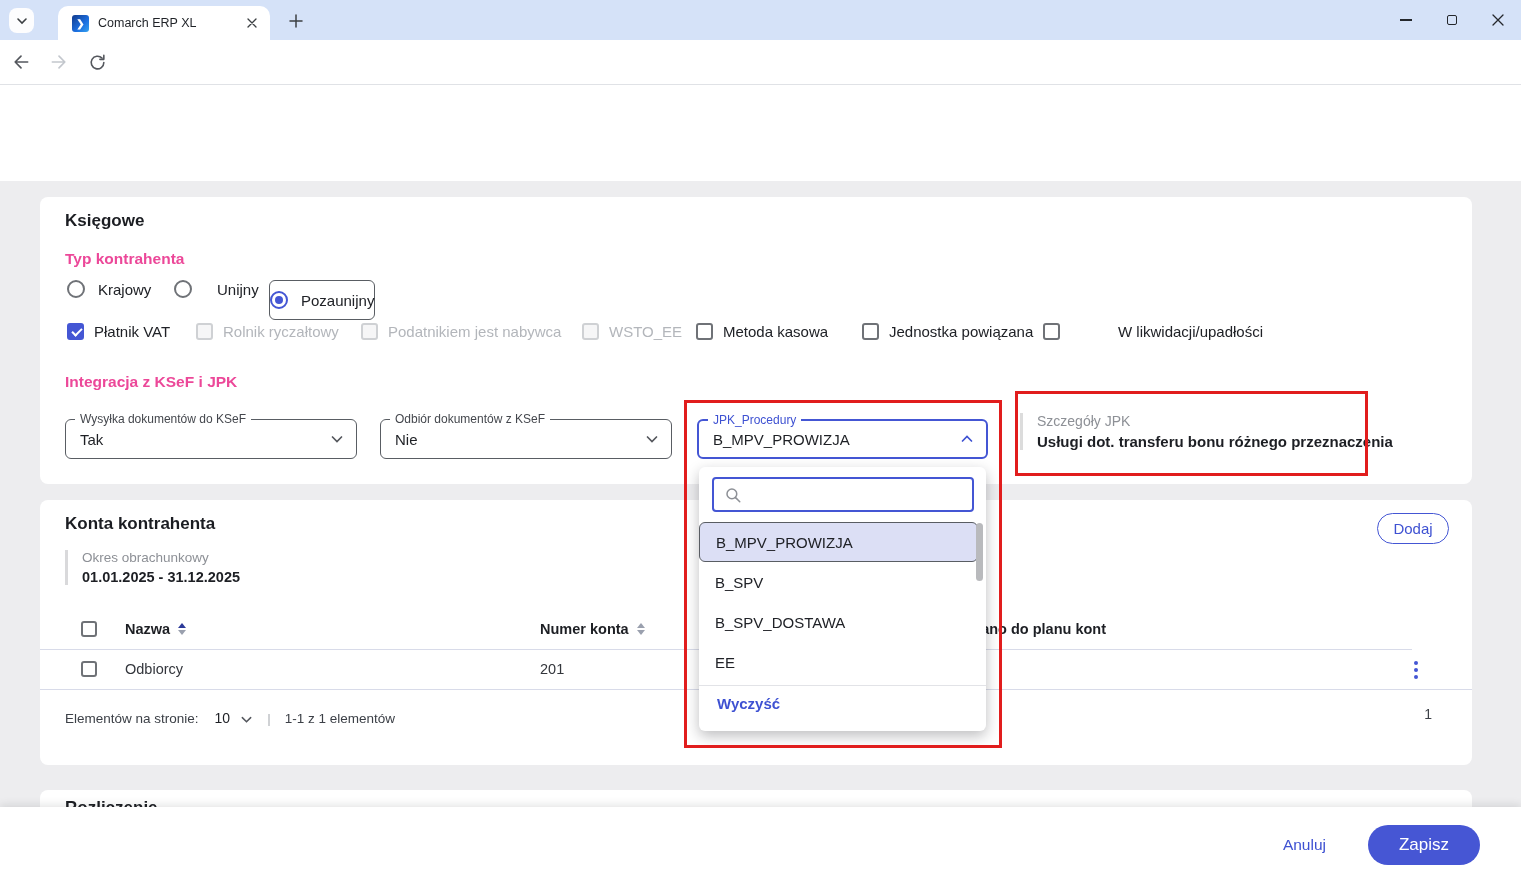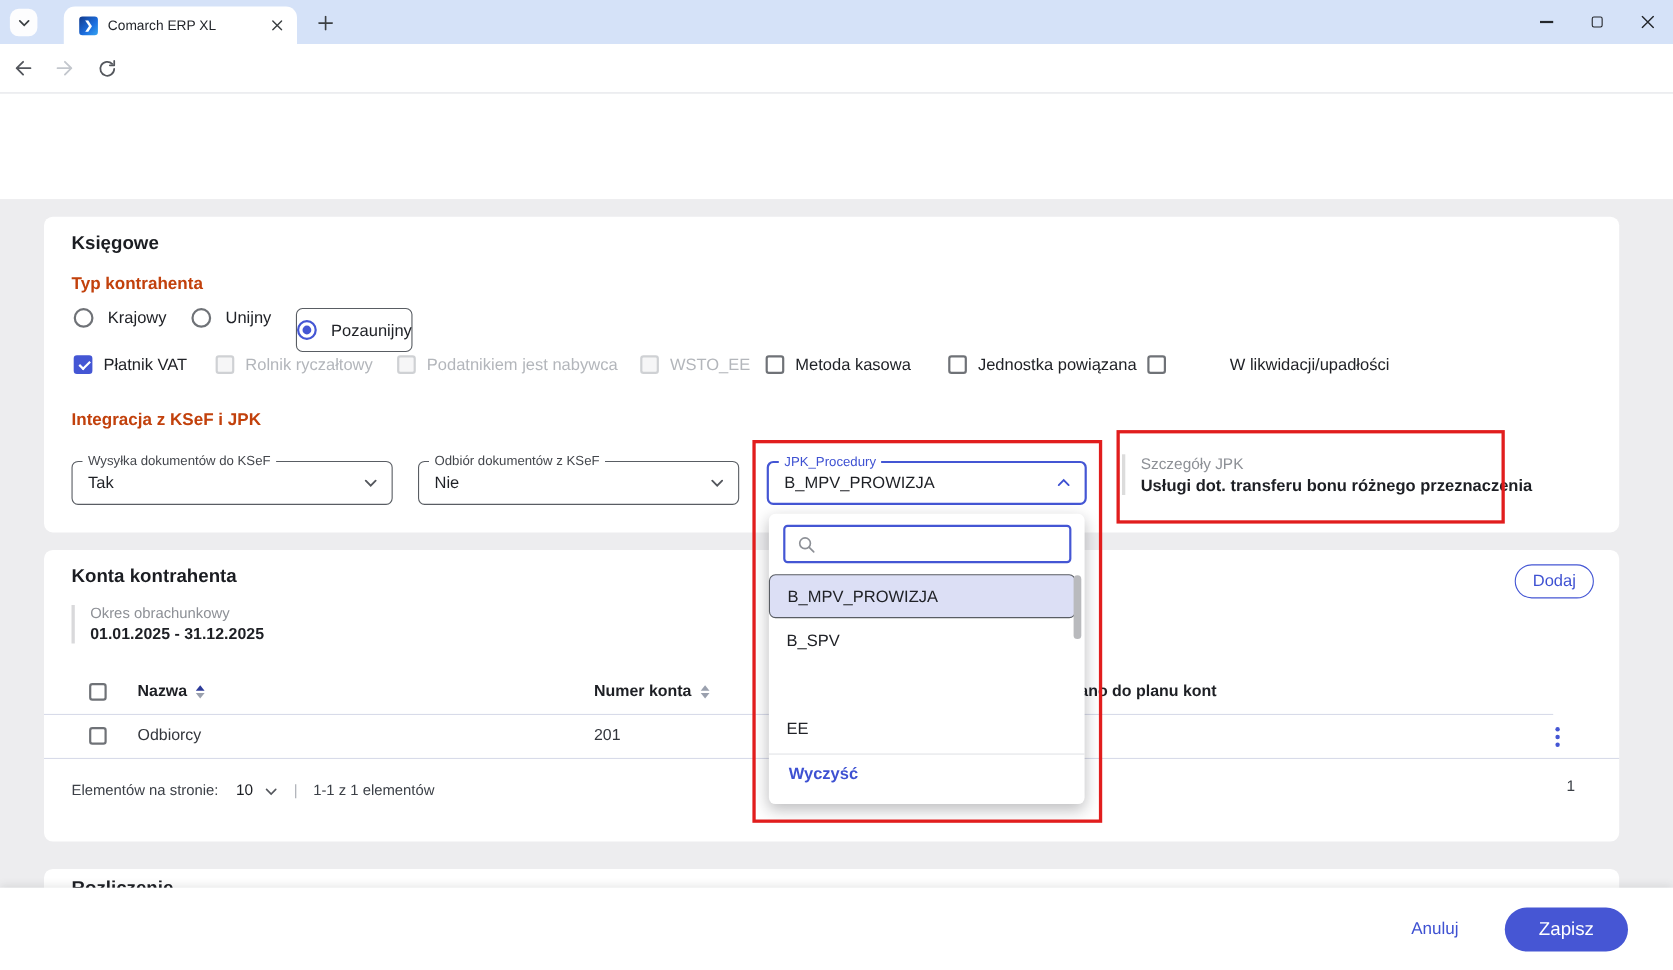--- a/index.html
+++ b/index.html
@@ -43,21 +43,21 @@
   .apptab.t1 { left:202px; color:#3e51cf; }
   .tabunderline { position:absolute; left:188px; top:177px; width:93px; height:3.5px; background:#4456d4; border-radius:3px 3px 0 0; }
 
   
   .content { position:absolute; left:0; top:181px; width:1521px; height:701px; background:#ededef; }
   .card { position:absolute; left:40px; width:1432px; background:#fff; border-radius:8px; }
   .card1 { top:16px; height:287px; }
   .card2 { top:319px; height:265px; }
   .card3 { top:609px; height:70px; }
   .h1 { position:absolute; left:25px; font-size:17px; font-weight:700; color:#1b1d22; }
-  .h2 { position:absolute; left:25px; font-size:15.5px; font-weight:700; color:#c2410c; }
+  .h2 { position:absolute; left:25px; font-size:15.5px; font-weight:700; color:#ec4899; }
 
   
   .radio { position:absolute; display:flex; align-items:center; }
   .rcirc { width:18px; height:18px; border:2px solid #6f7277; border-radius:50%; position:relative; background:#fff; }
   .radio.sel .rcirc { border-color:#4456d4; }
   .radio.sel .rcirc::after { content:""; position:absolute; left:3px; top:3px; width:8px; height:8px;
                              border-radius:50%; background:#4456d4; }
   .rlbl { margin-left:13px; font-size:15px; color:#202227; }
 
   
@@ -243,21 +243,21 @@
   <div class="content">
 
     <div class="card card1">
       <div class="h1" style="top:14px;">Księgowe</div>
       <div class="h2" style="top:53px;">Typ kontrahenta</div>
 
       <div class="radio" style="left:27px; top:83px;">
         <span class="rcirc"></span>
         <span class="rlbl">Krajowy</span>
       </div>
-      <div class="radio" style="left:134px; top:83px;">
+      <div class="radio" style="left:134px; top:83px;gap:12px;">
         <span class="rcirc"></span>
         <span class="rlbl">Unijny</span>
       </div>
       <div class="radio sel" style="left:229px; top:83px;">
         <span class="rcirc"></span>
         <span class="rlbl">Pozaunijny</span>
       </div>
 
       <div class="cb checked" style="left:27px;">
         <span class="cbbox"></span>
@@ -386,20 +386,21 @@
 
   <div class="jpkpanel">
     <div class="jpksearch">
       <svg width="18" height="18" viewBox="0 0 24 24">
           <circle cx="10.5" cy="10.5" r="6.5" fill="none" stroke="#8d9096" stroke-width="2"></circle>
           <path d="M15.5 15.5L21 21" stroke="#8d9096" stroke-width="2" stroke-linecap="round"></path>
         </svg>
     </div>
     <div class="opt sel" style="top:55px;">B_MPV_PROWIZJA</div>
     <div class="opt" style="top:95px;">B_SPV</div>
+    <div class="opt" style="top:135px;">B_SPV_DOSTAWA</div>
     <div class="opt" style="top:175px;">EE</div>
     <div class="jpkthumb"></div>
     <div class="jpkdivider"></div>
     <div class="clearbtn">Wyczyść</div>
   </div>
 
   <div class="redrect r1"></div>
   <div class="redrect r2"></div>
 
   <div class="appfooter">

